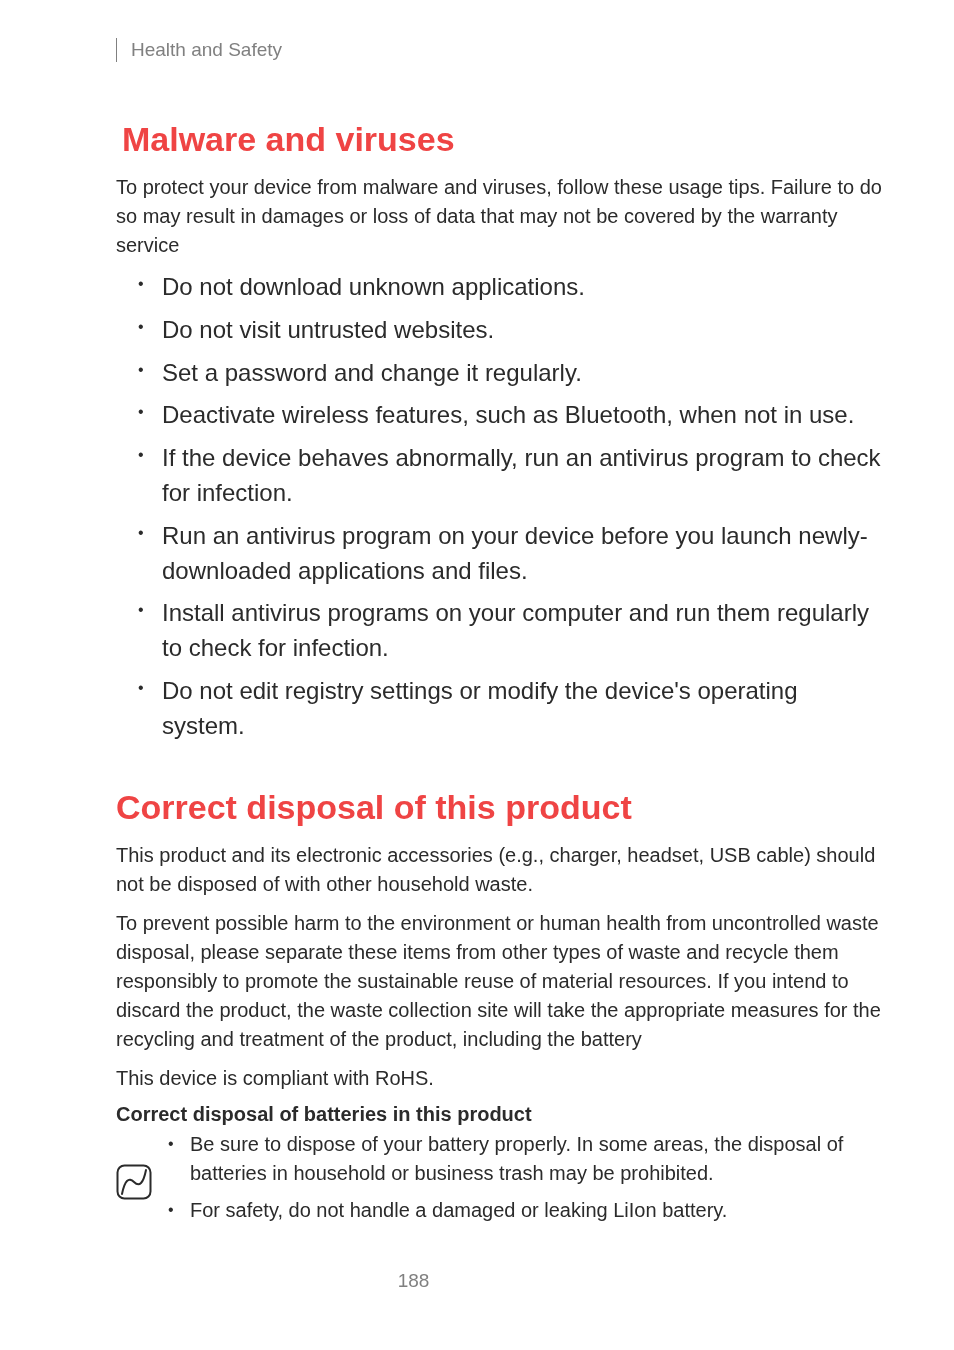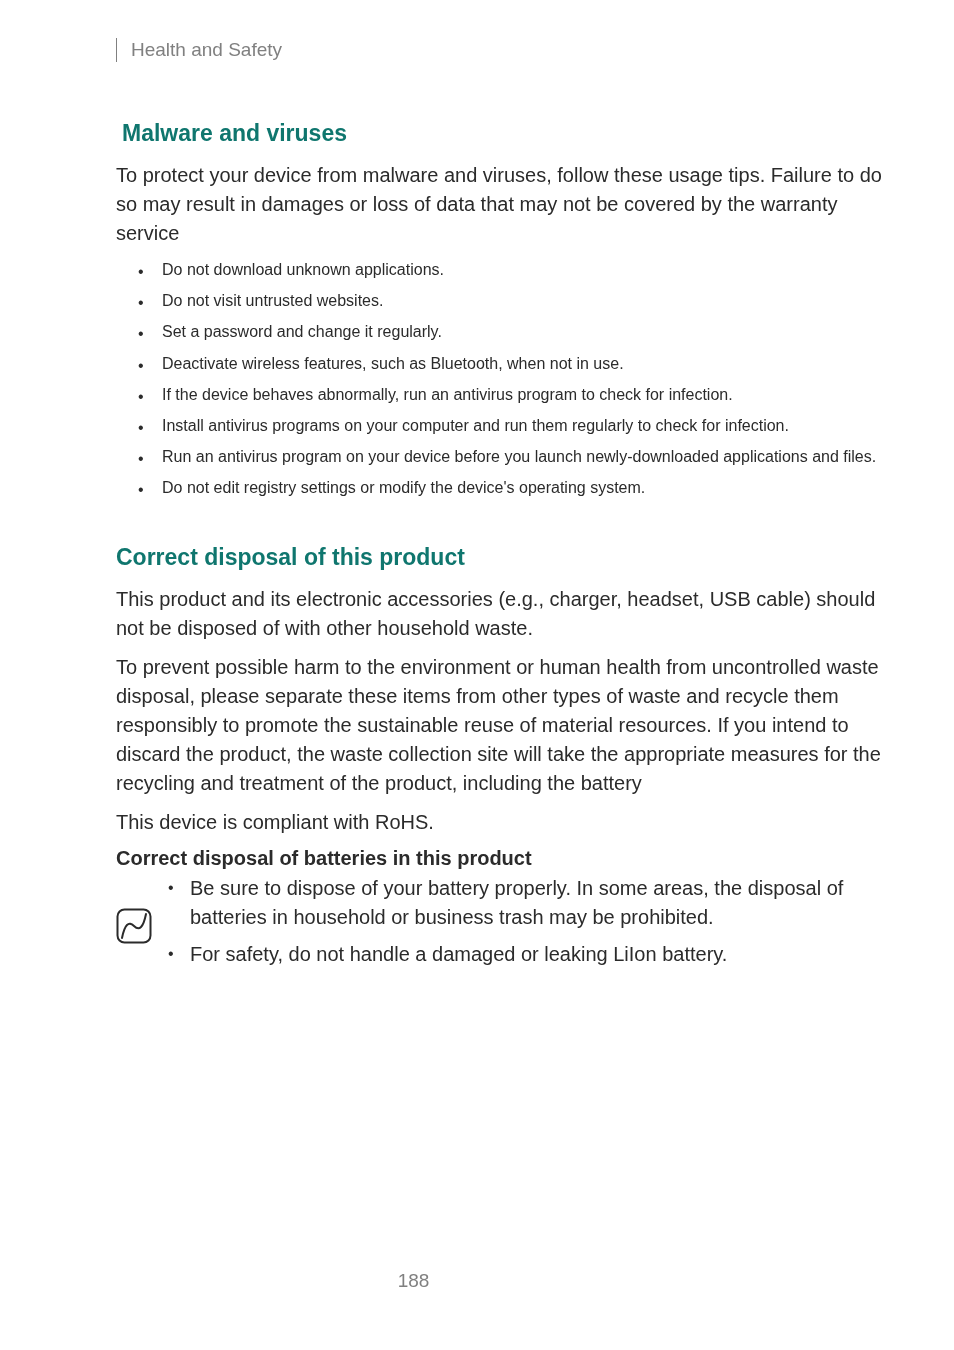--- a/index.html
+++ b/index.html
@@ -21,41 +21,41 @@
     align-items: center;
     padding-left: 14px;
     margin-bottom: 58px;
   }
   .header-text {
     color: #808080;
     font-size: 19px;
     font-weight: 400;
   }
   .h2 {
-    color: #0f766e;
-    font-size: 23px;
+    color: #ef4444;
+    font-size: 34px;
     font-weight: 700;
     margin-bottom: 14px;
   }
   .h2.first { margin-left: 6px; }
   .p {
     font-size: 20px;
     line-height: 1.45;
     color: #2b2b2b;
     margin-bottom: 10px;
   }
   ul.bullets {
     list-style: none;
     margin: 10px 0 0 0;
     padding: 0;
   }
   ul.bullets > li {
     position: relative;
     padding-left: 46px;
-    font-size: 16px;
+    font-size: 24px;
     line-height: 1.45;
     margin-bottom: 8px;
   }
   ul.bullets > li::before {
     content: "•";
     position: absolute;
     left: 22px;
     top: 0;
     font-size: 16px;
     line-height: 28px;
@@ -120,22 +120,22 @@
   </div>
 
   <div class="h2 first">Malware and viruses</div>
   <div class="p">To protect your device from malware and viruses, follow these usage tips. Failure to do so may result in damages or loss of data that may not be covered by the warranty service</div>
   <ul class="bullets">
     <li>Do not download unknown applications.</li>
     <li>Do not visit untrusted websites.</li>
     <li>Set a password and change it regularly.</li>
     <li>Deactivate wireless features, such as Bluetooth, when not in use.</li>
     <li>If the device behaves abnormally, run an antivirus program to check for infection.</li>
+    <li>Run an antivirus program on your device before you launch newly-downloaded applications and files.</li>
     <li>Install antivirus programs on your computer and run them regularly to check for infection.</li>
-    <li>Run an antivirus program on your device before you launch newly-downloaded applications and files.</li>
     <li>Do not edit registry settings or modify the device's operating system.</li>
   </ul>
 
   <div class="section-gap"></div>
 
   <div class="h2">Correct disposal of this product</div>
   <div class="p">This product and its electronic accessories (e.g., charger, headset, USB cable) should not be disposed of with other household waste.</div>
   <div class="p">To prevent possible harm to the environment or human health from uncontrolled waste disposal, please separate these items from other types of waste and recycle them responsibly to promote the sustainable reuse of material resources. If you intend to discard the product, the waste collection site will take the appropriate measures for the recycling and treatment of the product, including the battery</div>
   <div class="p">This device is compliant with RoHS.</div>
   <div class="h3">Correct disposal of batteries in this product</div>

